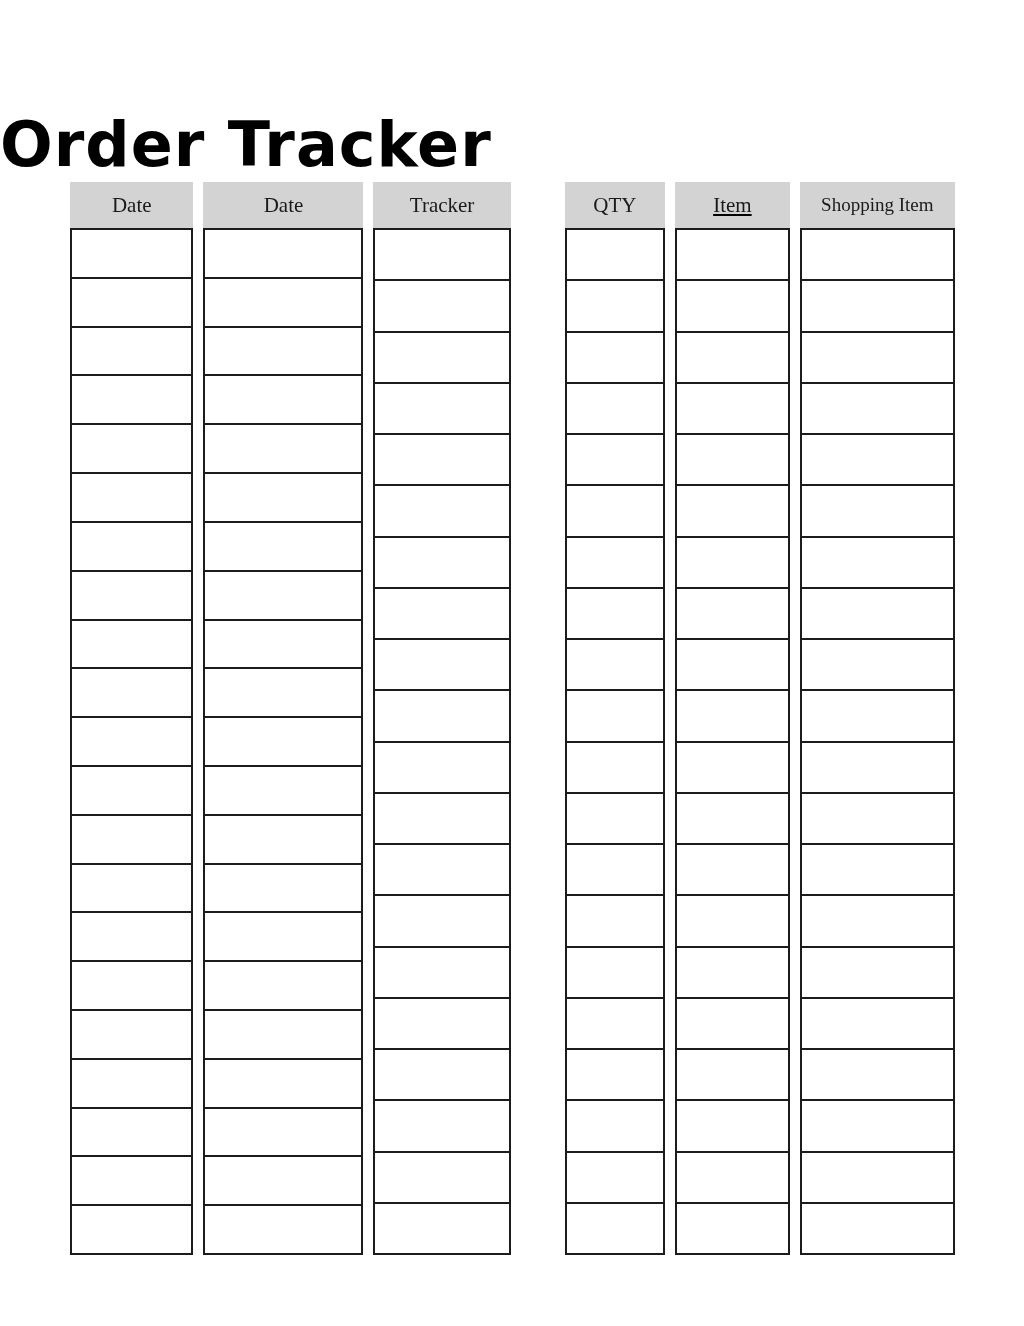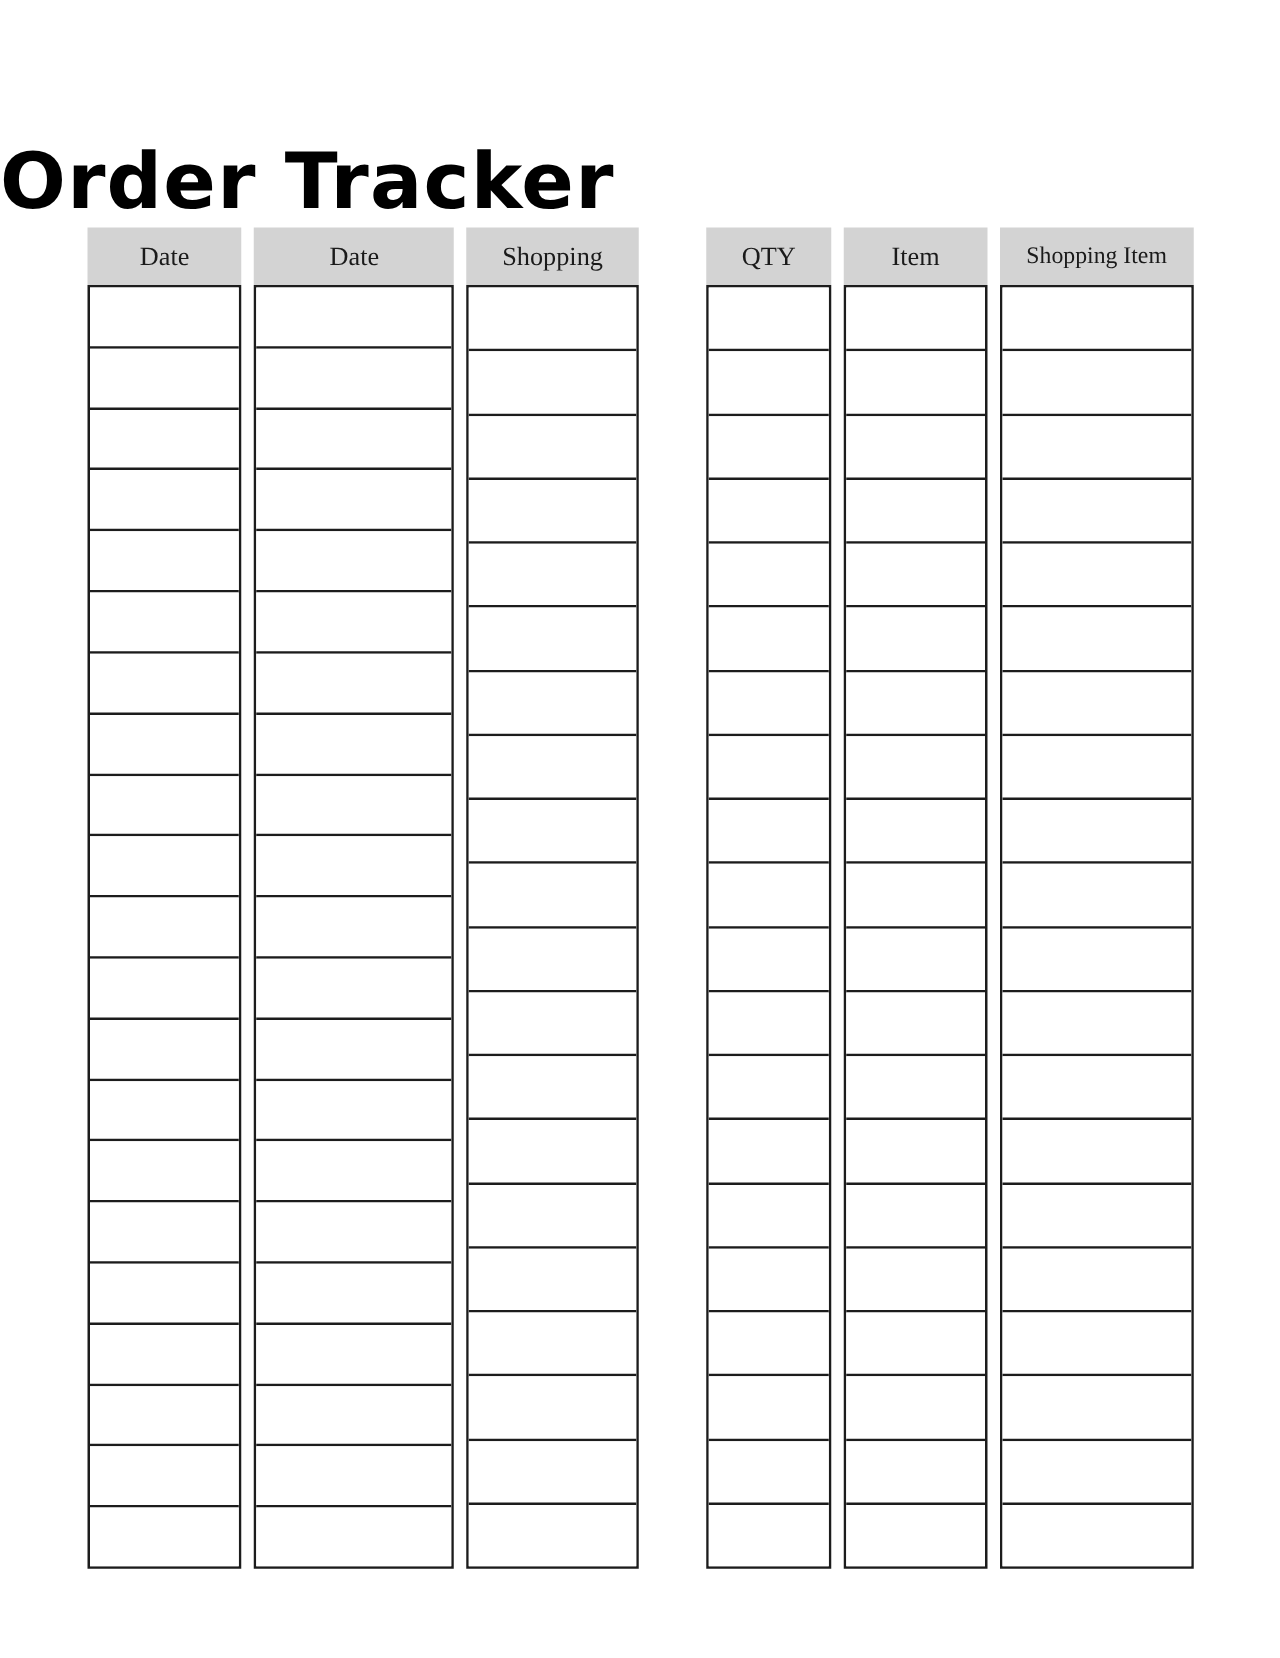--- a/index.html
+++ b/index.html
@@ -93,21 +93,21 @@
   }
   .row-cell:last-child {
     border-bottom: none;
   }
 
   
   .w-date      { width: 135px; }
   .w-order     { width: 175px; }
   .w-customer  { width: 150px; }
   .w-qty       { width: 110px; padding-left: 44px; }
-  .w-item      { width: 125px; }
+  .w-item      { width: 125px; text-decoration: underline; }
   .w-shopping  { width: 170px; }
 </style>
 </head>
 <body>
 
 <h1 class="page-title">Order Tracker</h1>
 
 <div class="tracker-table">
     <div class="tracker-column w-date">
       <div class="col-header">Date</div>
@@ -155,21 +155,21 @@
         <div class="row-cell"></div>
         <div class="row-cell"></div>
         <div class="row-cell"></div>
         <div class="row-cell"></div>
         <div class="row-cell"></div>
         <div class="row-cell"></div>
         <div class="row-cell"></div>
       </div>
     </div>
     <div class="tracker-column w-customer">
-      <div class="col-header">Shopping</div>
+      <div class="col-header">Tracker</div>
       <div class="col-body">
         <div class="row-cell"></div>
         <div class="row-cell"></div>
         <div class="row-cell"></div>
         <div class="row-cell"></div>
         <div class="row-cell"></div>
         <div class="row-cell"></div>
         <div class="row-cell"></div>
         <div class="row-cell"></div>
         <div class="row-cell"></div>

